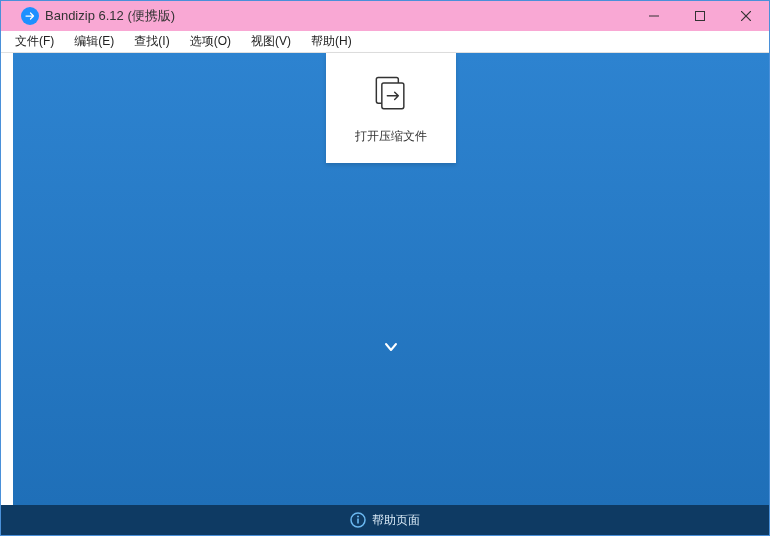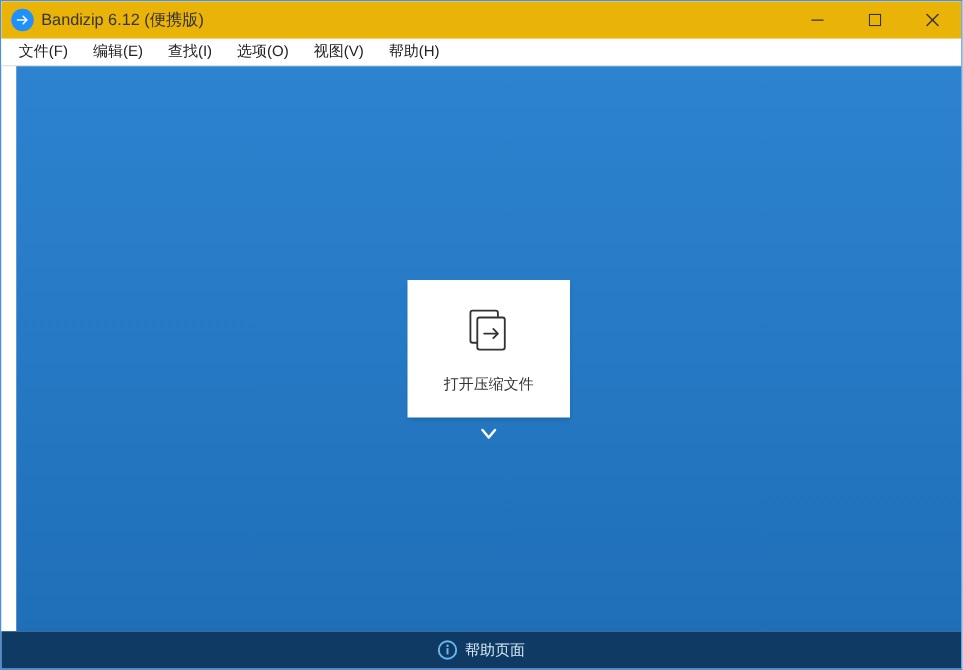--- a/index.html
+++ b/index.html
@@ -8,22 +8,22 @@
     font-family: "Microsoft YaHei", "Segoe UI", sans-serif;
     font-size: 12px;
     background: #fff;
     overflow: hidden;
     border: 1px solid #4a90d9;
   }
   .titlebar {
     height: 30px;
     display: flex;
     align-items: center;
-    padding-left: 8px;
-    background: #eab308;
+    padding-left: 20px;
+    background: #f9a8d4;
   }
   .titlebar .app-icon {
     width: 18px; height: 18px;
     border-radius: 50%;
     background: #1e90ff;
     display: flex; align-items: center; justify-content: center;
     margin-right: 6px;
     position: relative;
   }
   .titlebar .app-icon svg { width: 12px; height: 12px; }
@@ -50,21 +50,21 @@
     padding: 2px 10px;
     color: #222;
     font-size: 12px;
     white-space: nowrap;
   }
 
   .workspace {
     position: relative;
     height: calc(536px - 30px - 22px - 30px - 2px);
     background: linear-gradient(#2d83d0 0%, #1f6fb8 100%);
-    display: flex; align-items: center; justify-content: center; margin-left: 12px;
+    display: flex; align-items: flex-start; justify-content: center; margin-left: 12px;
   }
   .cards {
     display: flex; gap: 4px;
     position: relative;
   }
   .card {
     width: 130px; height: 110px;
     background: #fff;
     display: flex; flex-direction: column;
     align-items: center; justify-content: center;

